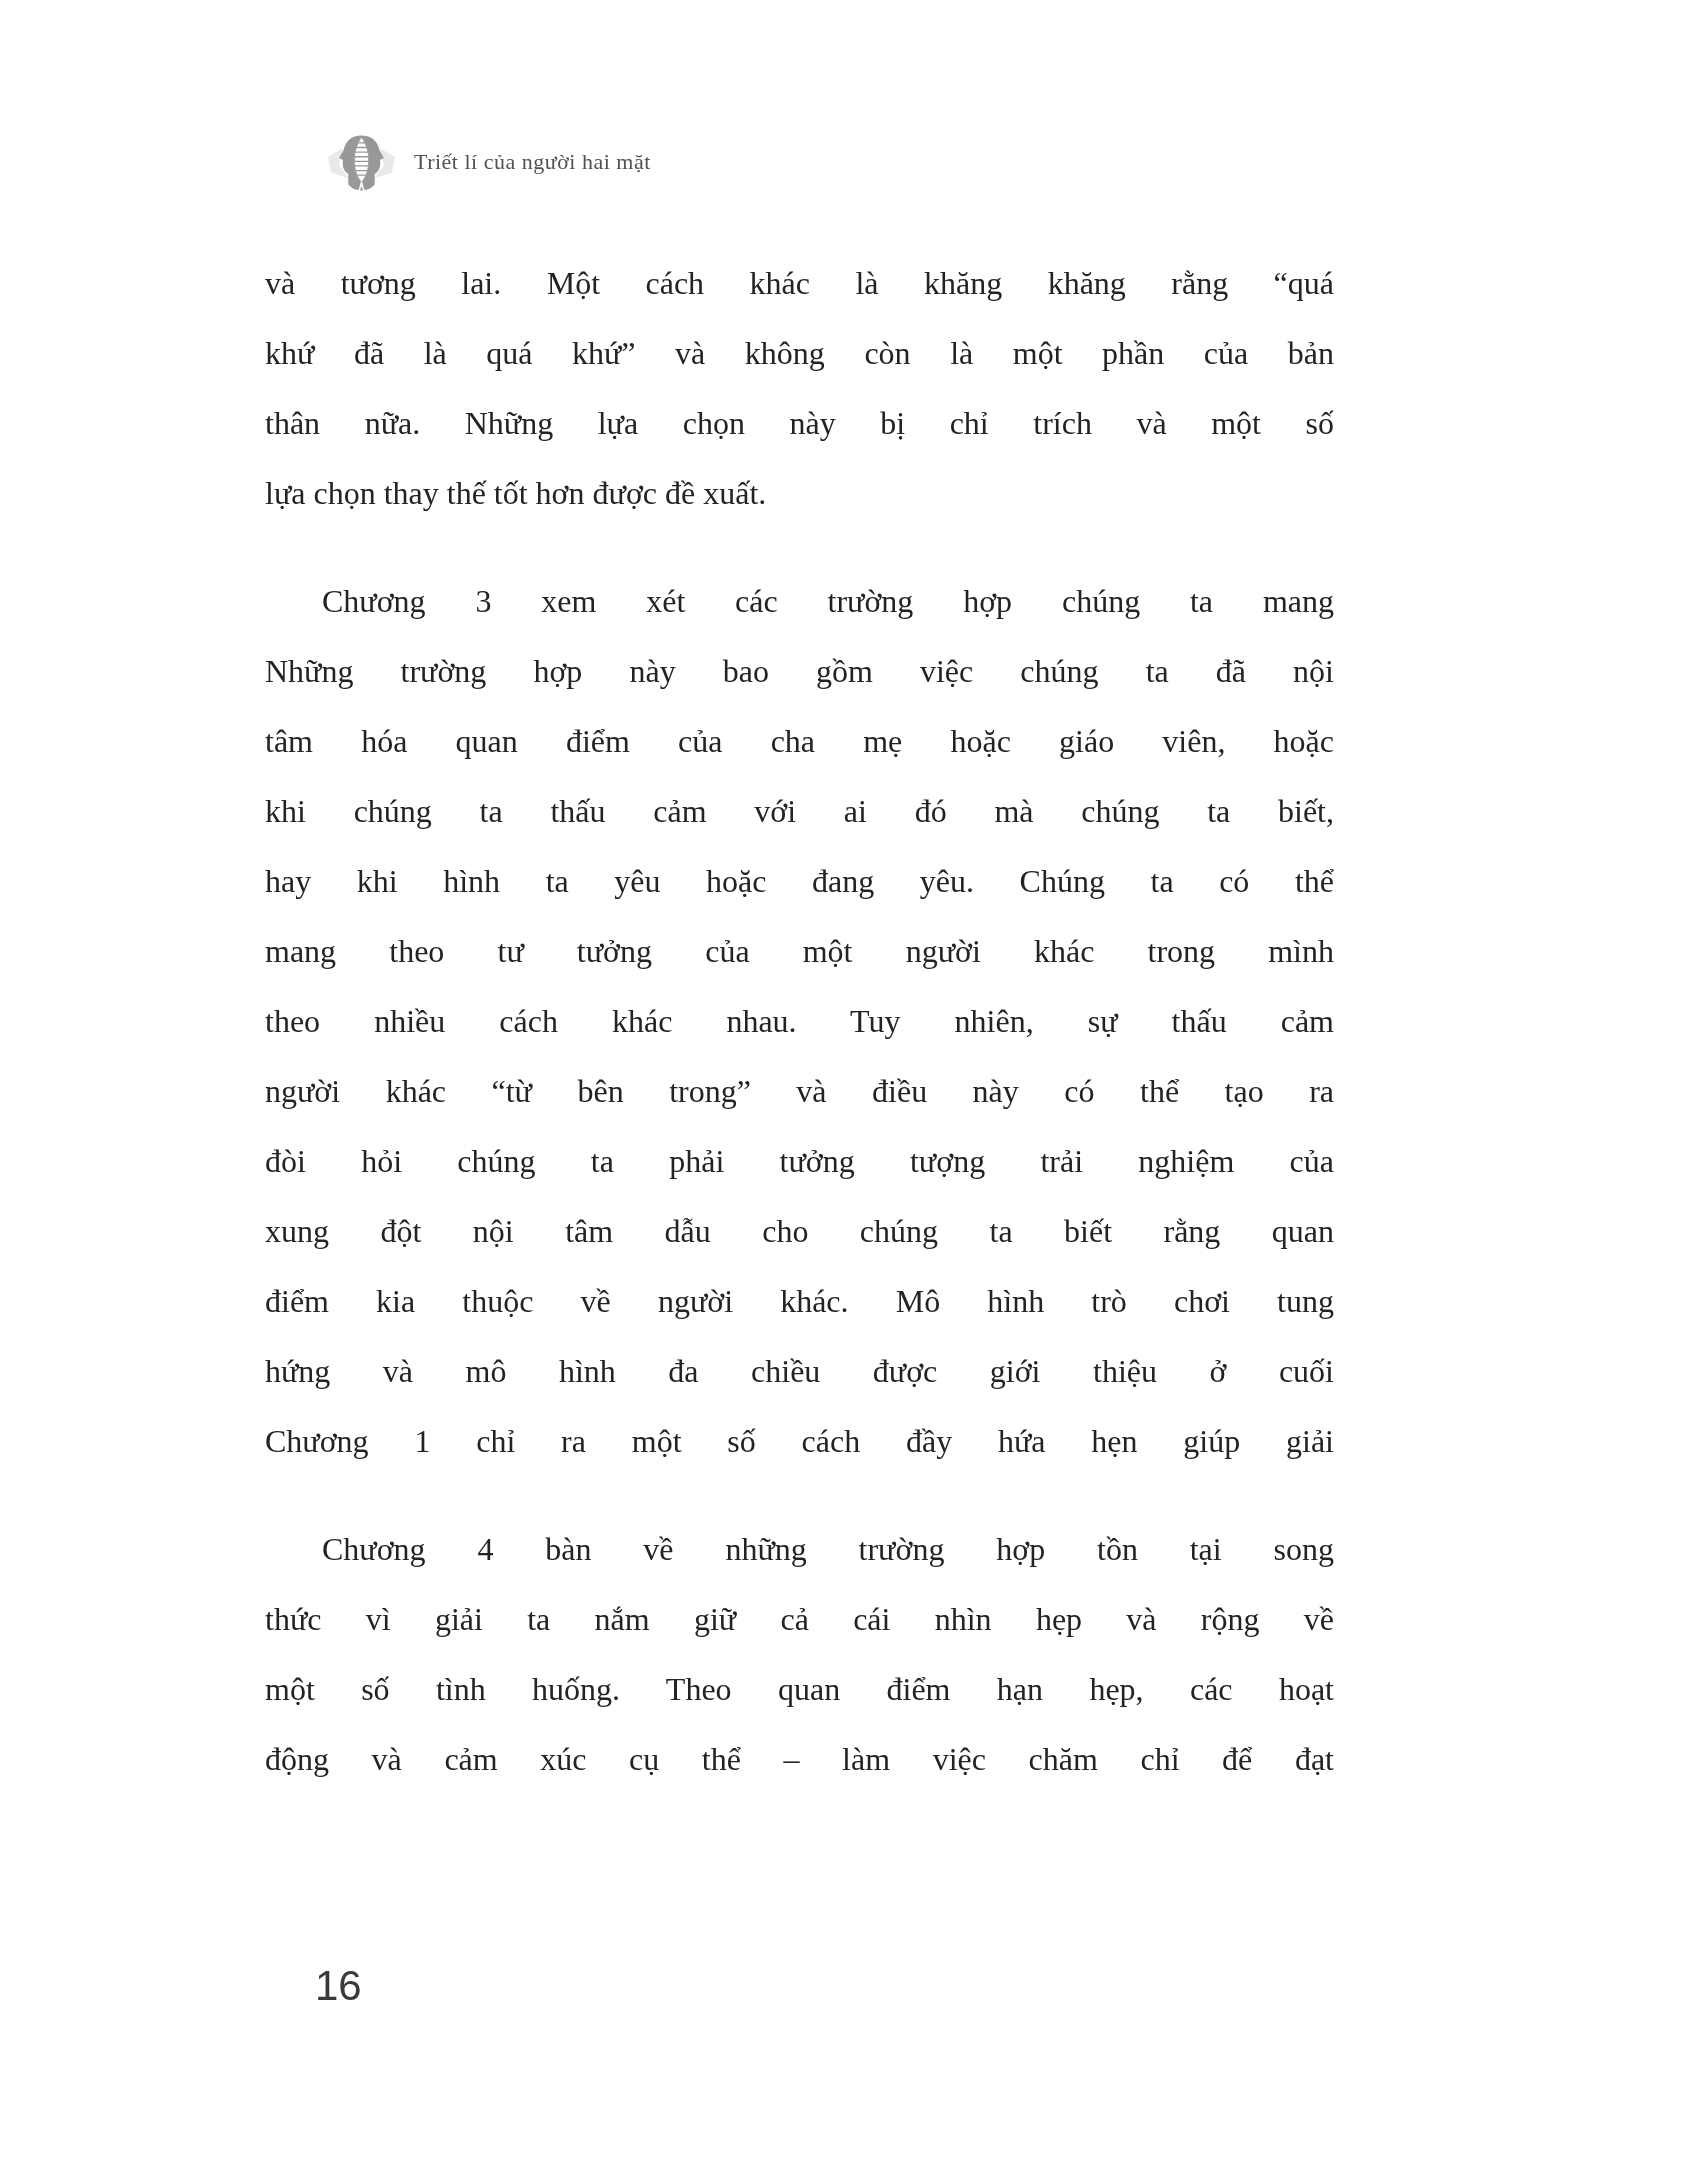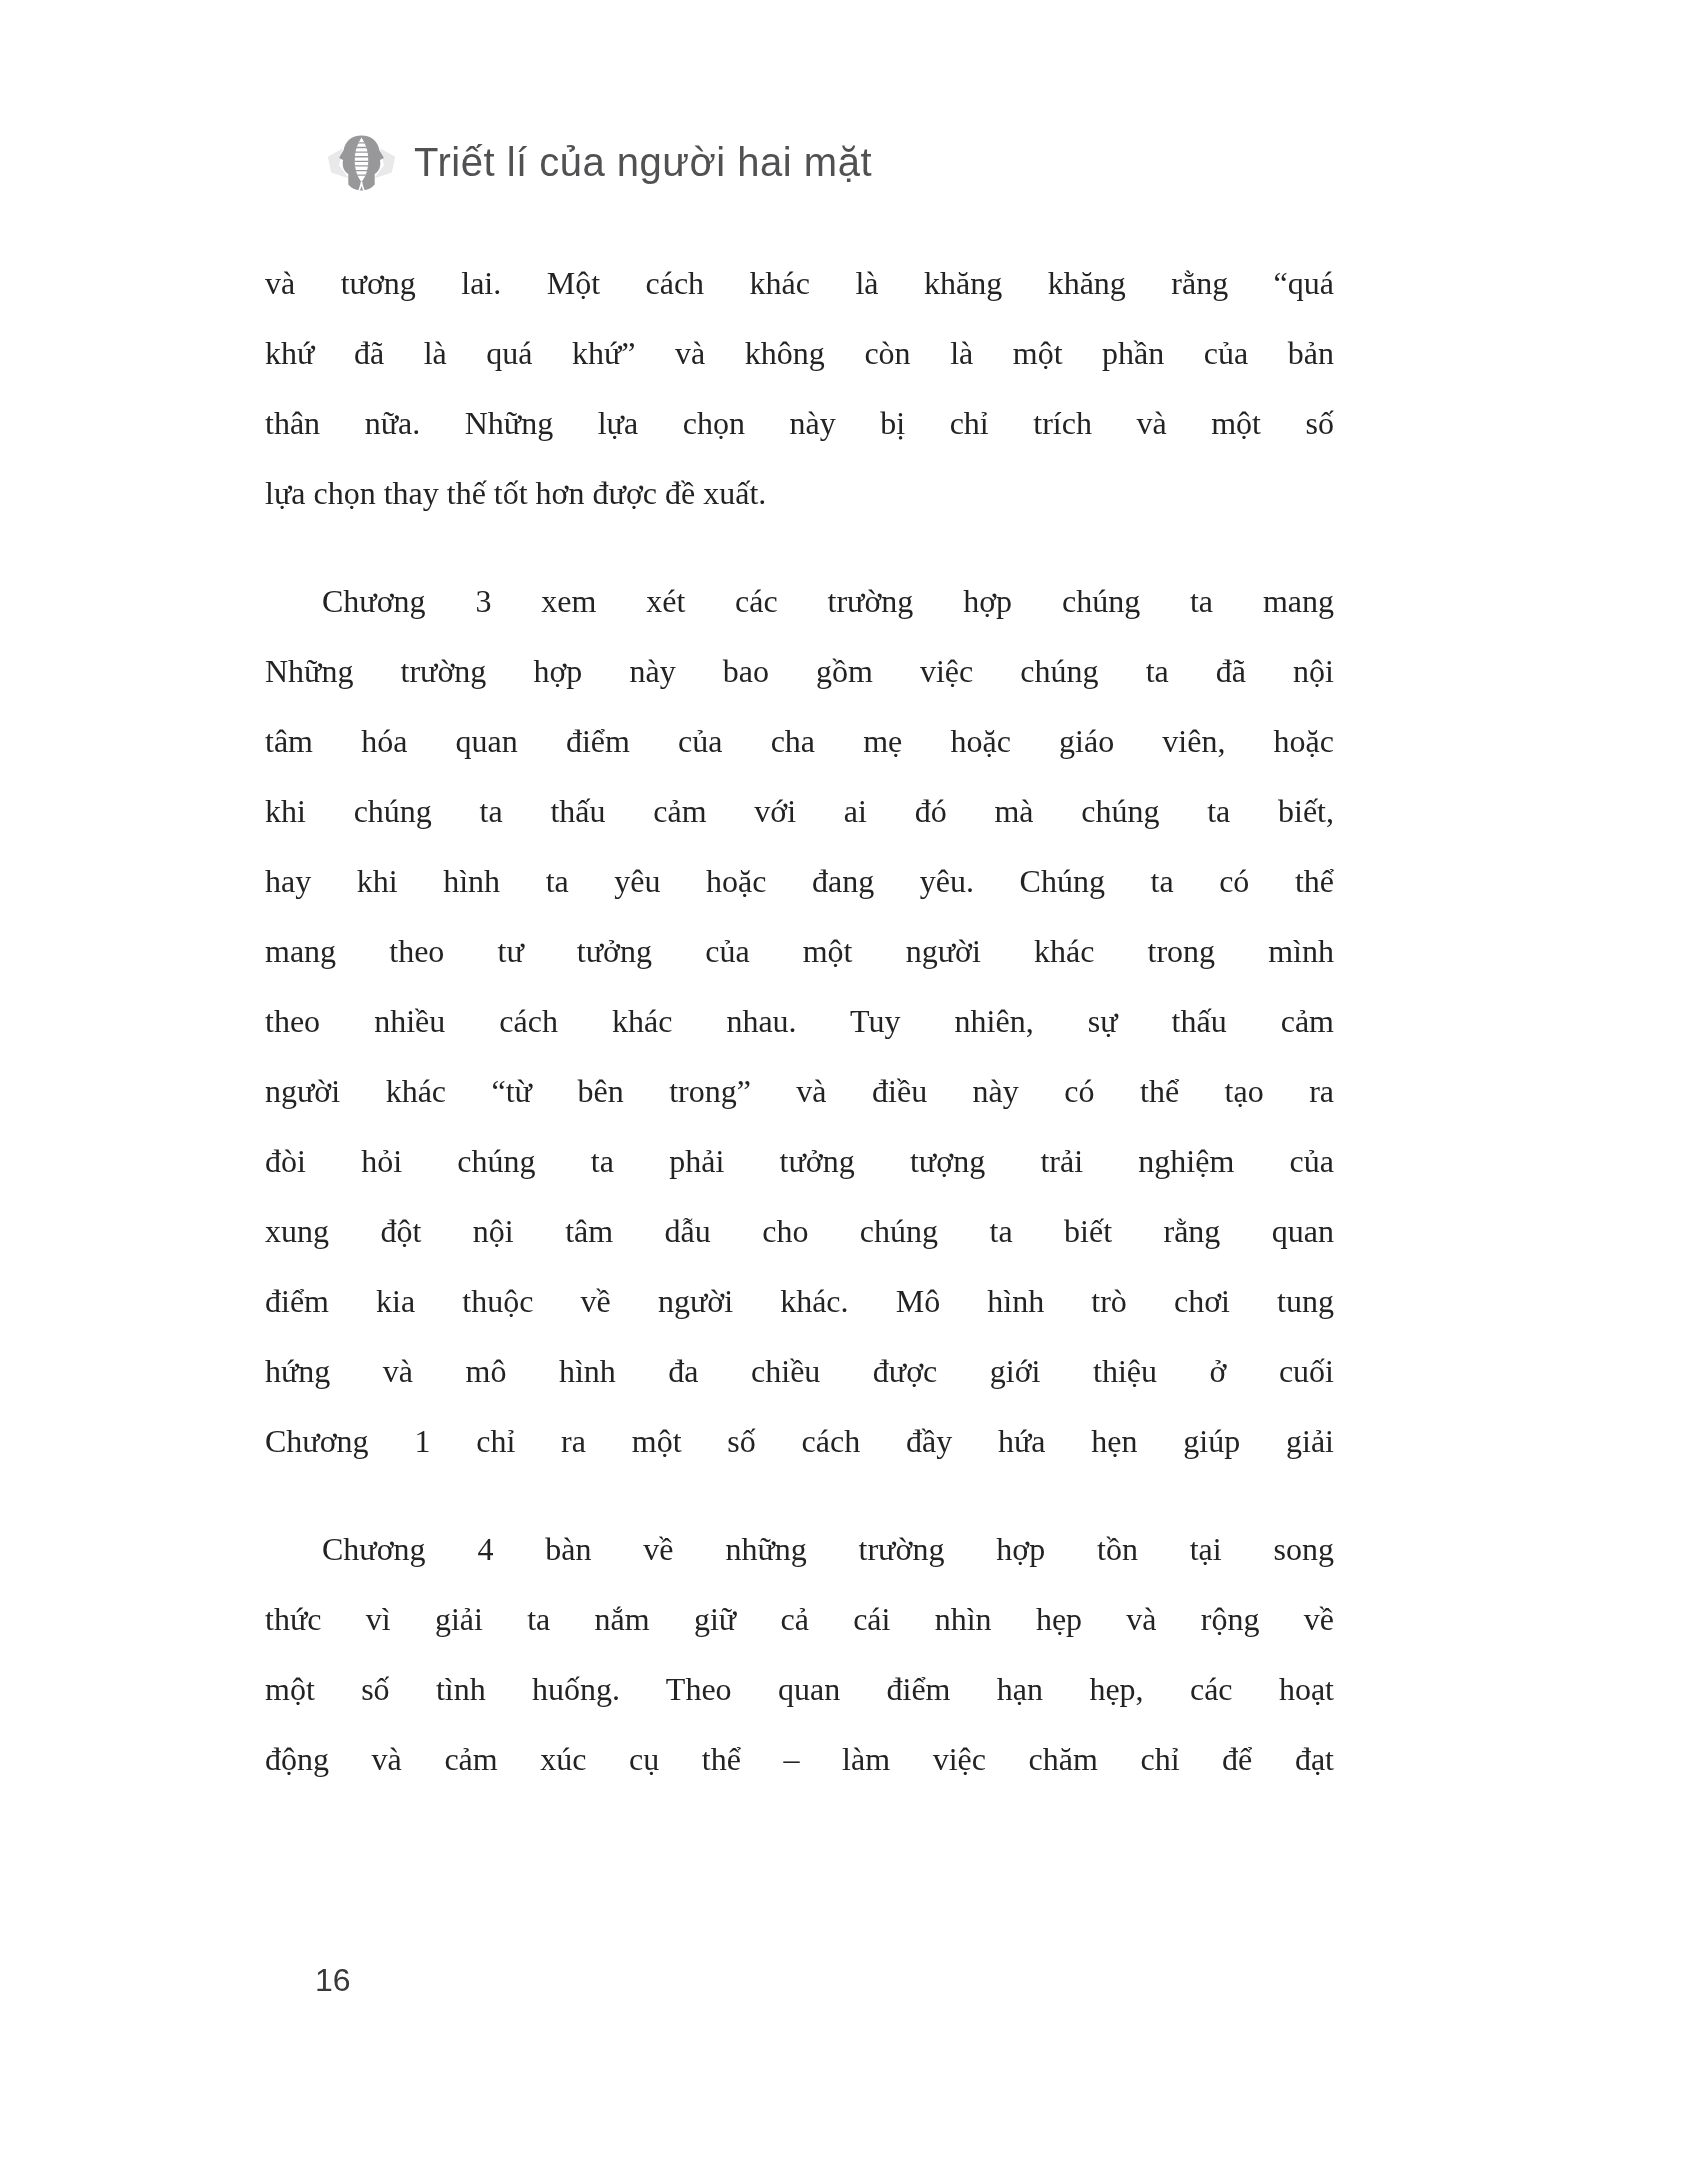--- a/index.html
+++ b/index.html
@@ -14,23 +14,23 @@
     position:absolute;left:325px;top:129px;
     display:flex;align-items:center;gap:16px;
   }
   .logo{display:inline-block;line-height:0;}
   .icon-dark{fill:var(--icon-gray,#98989b);}
   .icon-light{fill:var(--icon-light,#e9e9ea);}
   .icon-stripe{stroke:var(--icon-gray,#98989b);stroke-width:2;fill:none;}
   .icon-leaf{fill:#ffffff;stroke:var(--icon-gray,#98989b);stroke-width:1.5;}
   .icon-stem{stroke:#ffffff;stroke-width:2.5;fill:none;}
   .header-title{
-    font-family:Liberation Sans, sans-serif;
+    font-family:Liberation Serif, serif;
     font-weight:300;
-    font-size:40px;
+    font-size:22px;
     letter-spacing:0.5px;
     color:var(--header-text,#515153);
     white-space:nowrap;
   }
   .body-text{
     position:absolute;left:265px;top:248px;width:1069px;
     font-size:32px;line-height:70px;
     color:var(--body-text,#232325);
   }
   .paragraph + .paragraph{margin-top:38px;}
@@ -38,21 +38,21 @@
     text-align:justify;
     text-align-last:justify;
     height:70px;overflow:hidden;
   }
   .line.last{text-align-last:left;}
   .line.indent{text-indent:57px;}
   .page-number{
     position:absolute;left:315px;top:1962px;
     font-family:"Liberation Sans", sans-serif;
     font-weight:300;
-    font-size:32px;
+    font-size:42px;
     color:var(--page-number,#39393b);
   }
 </style>
 </head>
 <body>
 
 <div class="page">
 
   <div class="header">
     <span class="logo">

